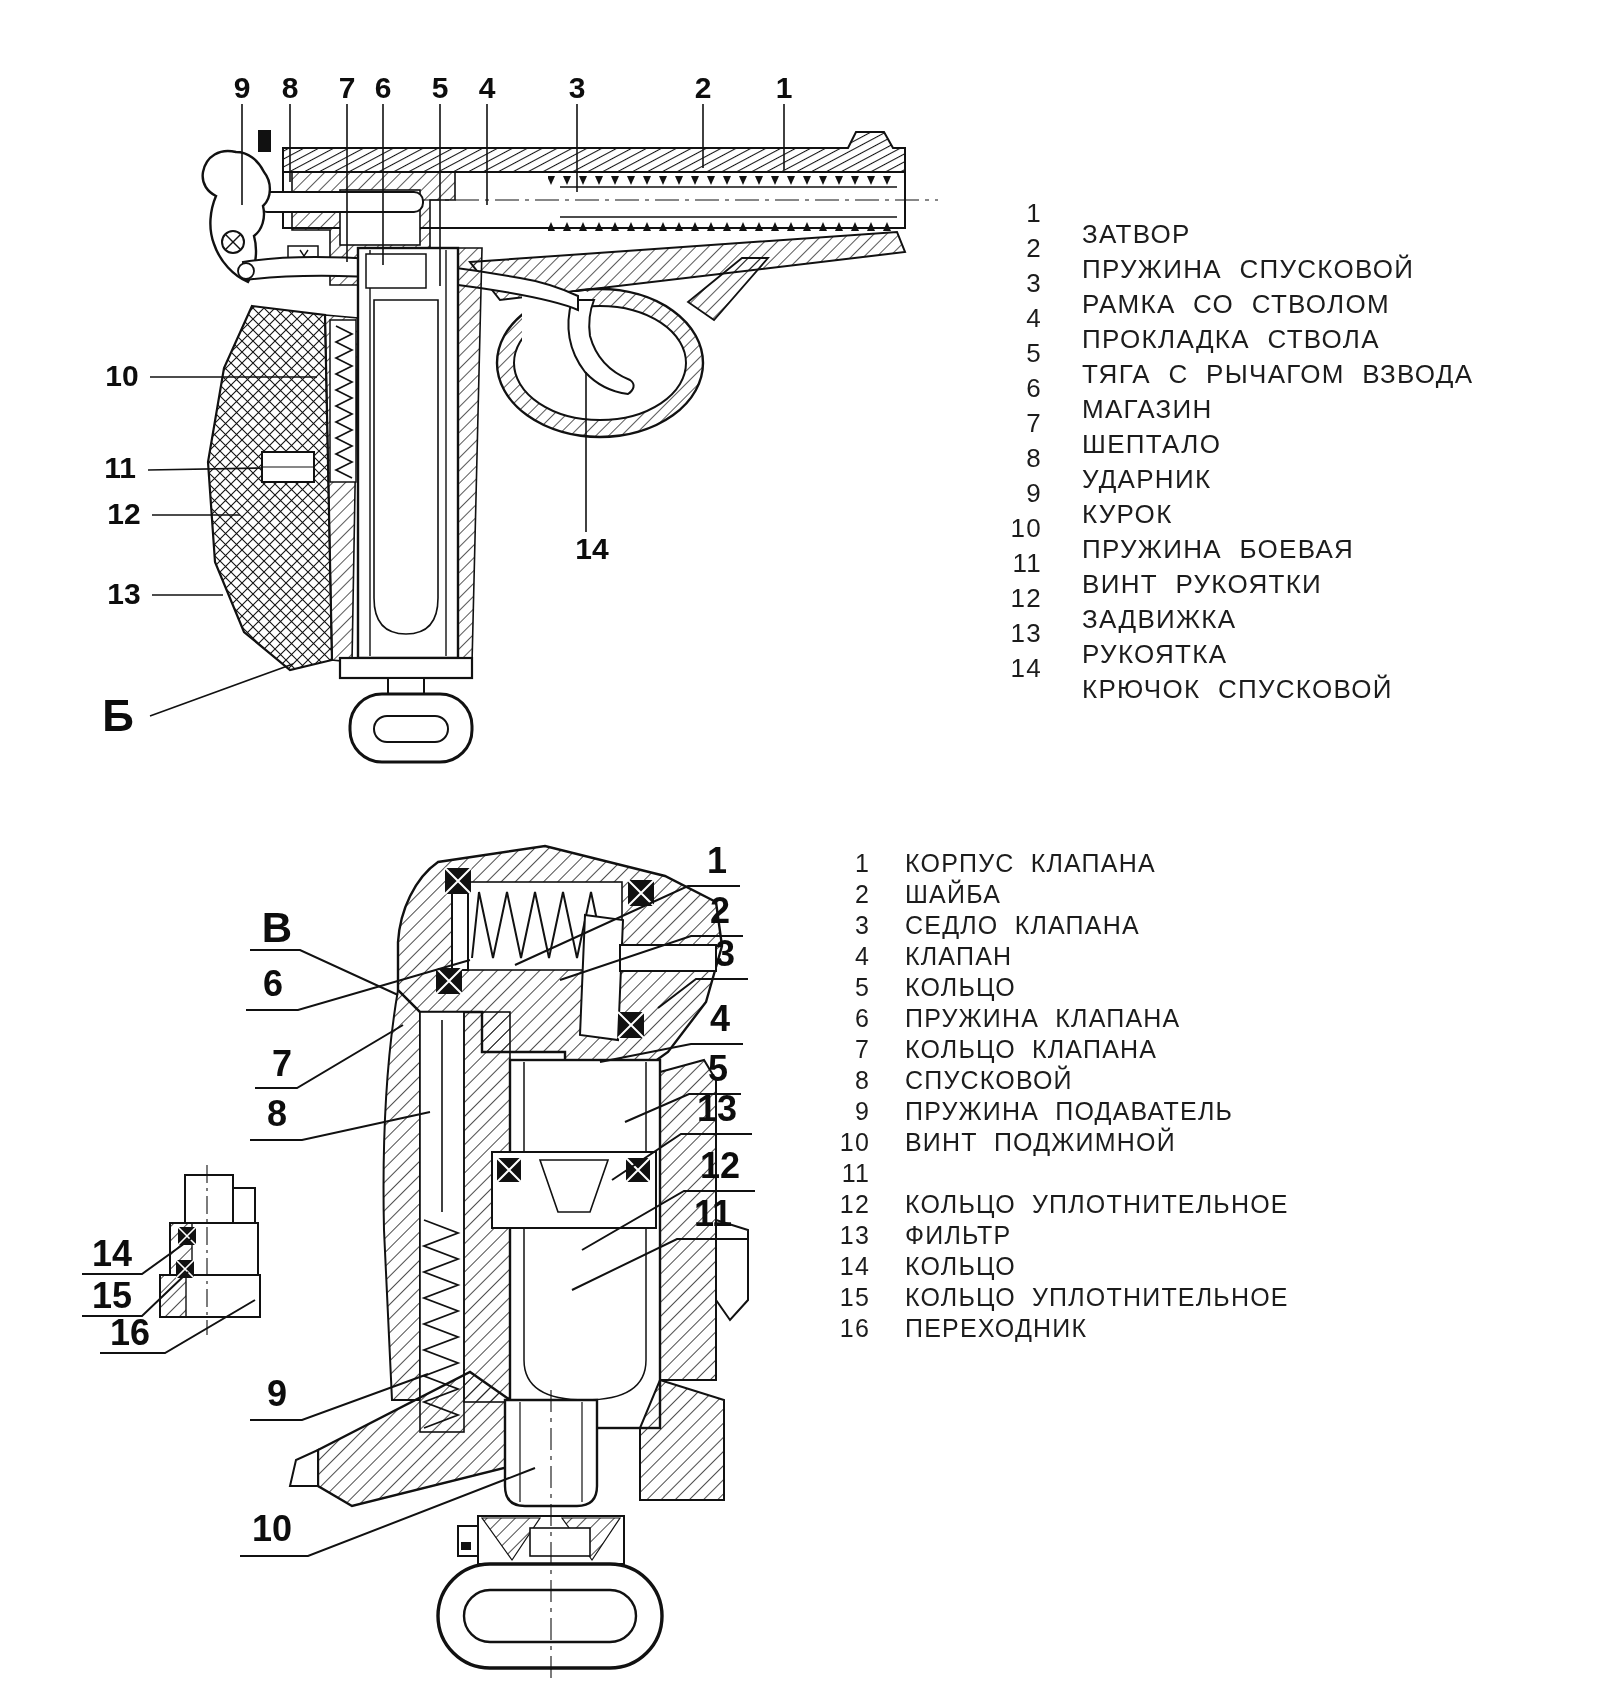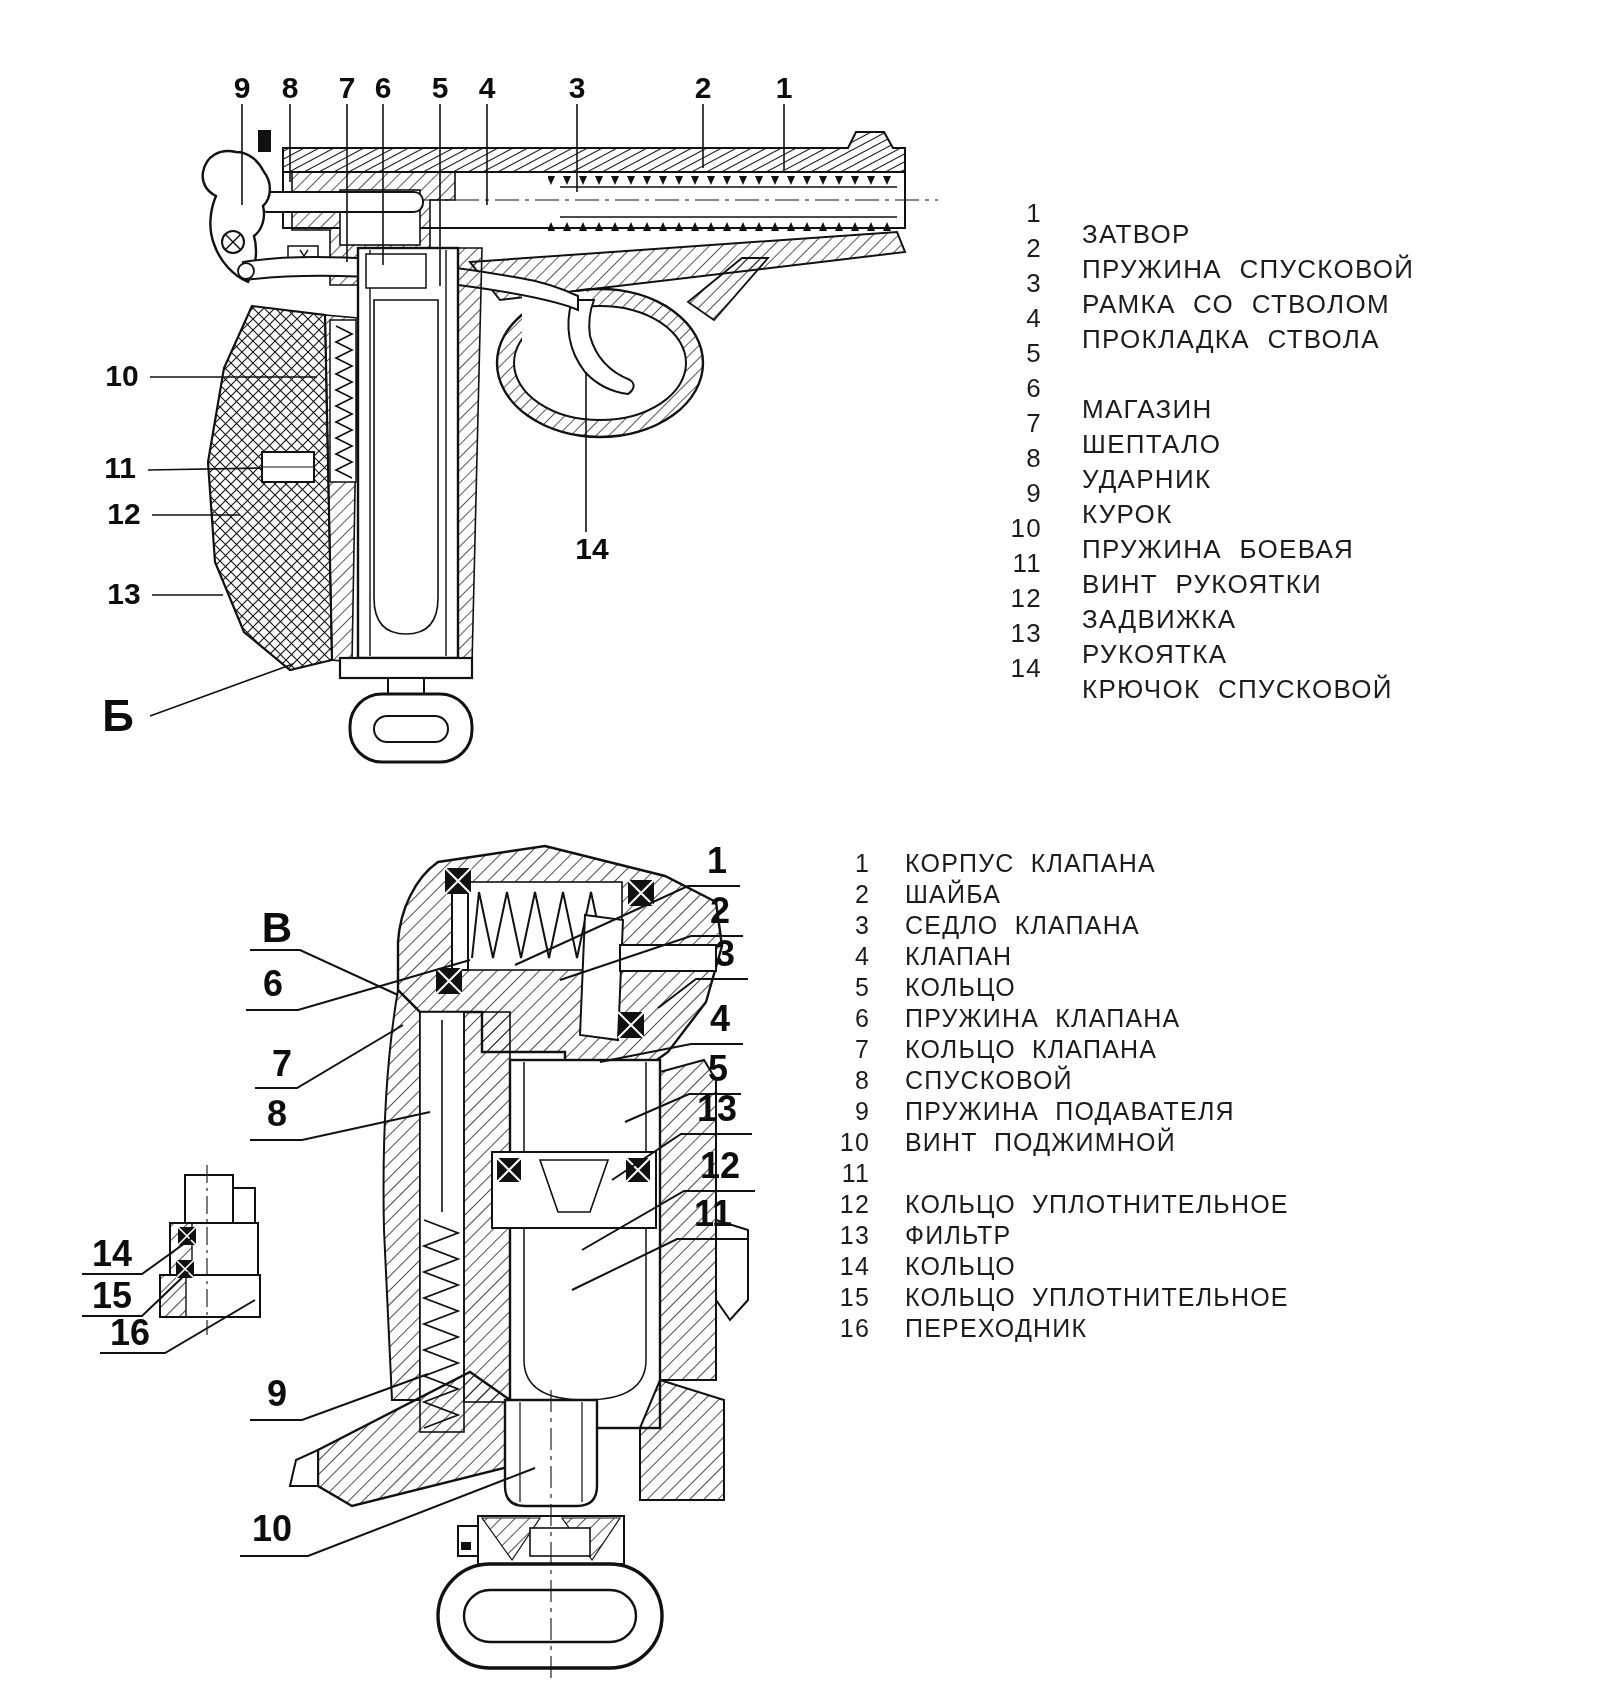--- a/index.html
+++ b/index.html
@@ -312,20 +312,21 @@
     <div class="lrow">
       <span class="lnum">3</span>
       <span class="llab">РАМКА СО СТВОЛОМ</span>
     </div>
     <div class="lrow">
       <span class="lnum">4</span>
       <span class="llab">ПРОКЛАДКА СТВОЛА</span>
     </div>
     <div class="lrow">
       <span class="lnum">5</span>
+      <span class="llab">ТЯГА С РЫЧАГОМ ВЗВОДА</span>
     </div>
     <div class="lrow">
       <span class="lnum">6</span>
       <span class="llab">МАГАЗИН</span>
     </div>
     <div class="lrow">
       <span class="lnum">7</span>
       <span class="llab">ШЕПТАЛО</span>
     </div>
     <div class="lrow">
@@ -385,21 +386,21 @@
     <div class="lrow">
       <span class="lnum">7</span>
       <span class="llab">КОЛЬЦО КЛАПАНА</span>
     </div>
     <div class="lrow">
       <span class="lnum">8</span>
       <span class="llab">СПУСКОВОЙ</span>
     </div>
     <div class="lrow">
       <span class="lnum">9</span>
-      <span class="llab">ПРУЖИНА ПОДАВАТЕЛЯ</span>
+      <span class="llab">ПРУЖИНА ПОДАВАТЕЛЬ</span>
     </div>
     <div class="lrow">
       <span class="lnum">10</span>
       <span class="llab">ВИНТ ПОДЖИМНОЙ</span>
     </div>
     <div class="lrow">
       <span class="lnum">11</span>
     </div>
     <div class="lrow">
       <span class="lnum">12</span>

